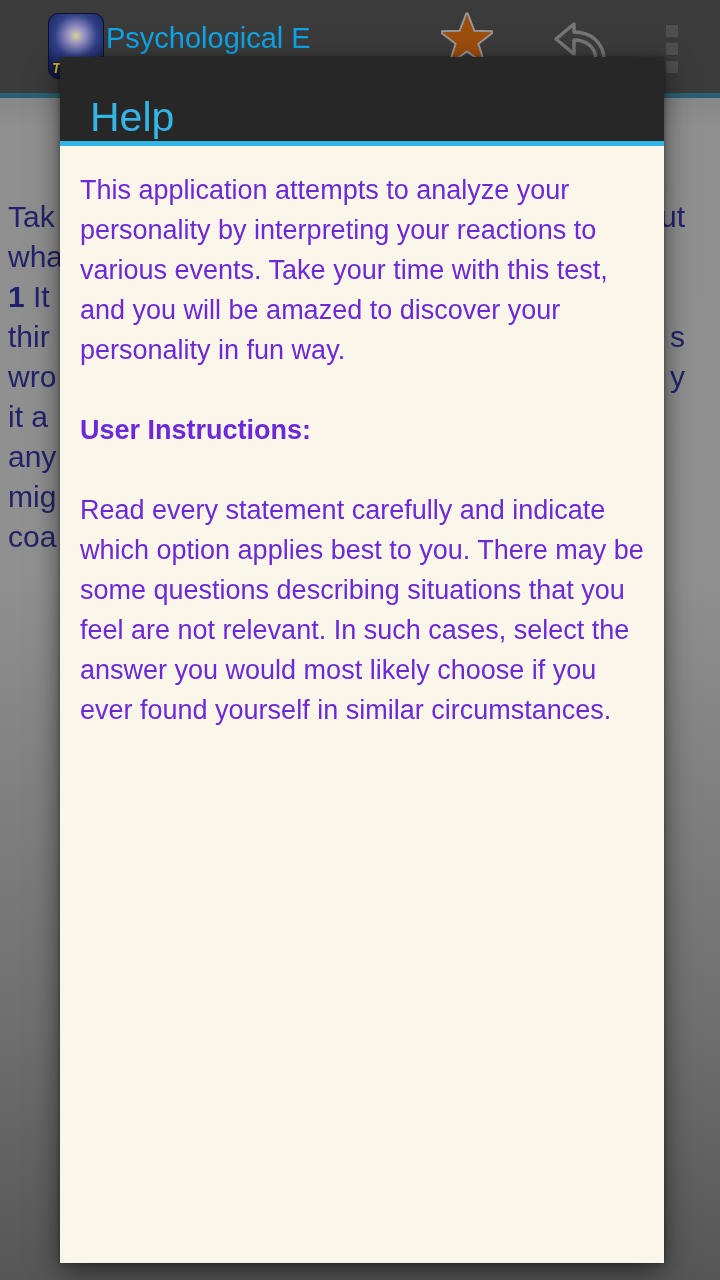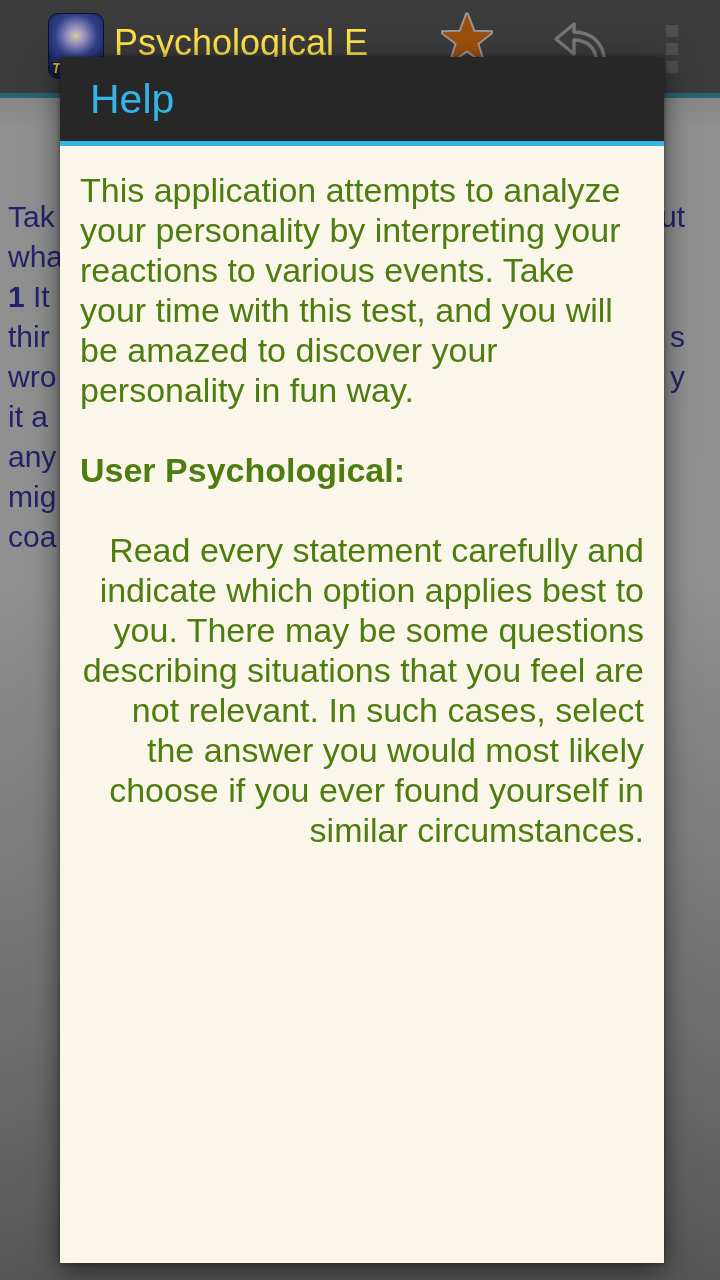--- a/index.html
+++ b/index.html
@@ -20,51 +20,51 @@
   .app-icon{
     position:absolute;left:48px;top:13px;width:54px;height:64px;border-radius:10px;
     background:radial-gradient(circle at 50% 34%, #d9d09b 0%, #9b96c5 16%, #31418a 42%, #17255c 70%, #0d1538 100%);
     border:1px solid #0b1230;overflow:hidden;
   }
   .app-icon-label{
     position:absolute;left:3px;bottom:2px;color:#e3bc1e;font-weight:bold;
     font-style:italic;font-size:14px;letter-spacing:1px;text-shadow:0 0 2px #000;
   }
   .app-title{
-    position:absolute;left:114px;top:22px;font-size:36px;color:#fde047;white-space:nowrap;
+    position:absolute;left:106px;top:22px;font-size:29px;color:#0ea5e9;white-space:nowrap;
   }
   .bar-btn{position:absolute;}
   .overflow-menu{position:absolute;left:666px;top:25px;display:flex;flex-direction:column;gap:6px;}
   .overflow-menu i{width:12px;height:12px;background:#4f4f4f;display:block;}
   
   .bg-text{position:absolute;left:0;top:0;width:720px;height:1280px;z-index:1;
     color:var(--bgtext);font-size:30px;}
   .bg-line{position:absolute;left:0;width:720px;height:40px;line-height:40px;}
   .bg-line .lft{position:absolute;left:8px;white-space:pre;}
   .bg-line .rgt{position:absolute;right:35px;}
   .b{font-weight:bold;}
   
   .dialog{
     position:absolute;left:60px;top:57px;width:604px;height:1206px;z-index:2;
     box-shadow:0 8px 26px rgba(0,0,0,0.55), 0 0 4px rgba(0,0,0,0.4);
     display:flex;flex-direction:column;
   }
   .dialog-header{
-    height:84px;background:var(--header-bg);display:flex;align-items:center;
+    height:84px;background:var(--header-bg);display:flex;align-items:flex-end;
     padding-left:30px;box-sizing:border-box;flex:0 0 auto;
   }
   .dialog-title{color:var(--accent);font-size:41px;}
   .dialog-divider{height:5px;background:var(--accent);flex:0 0 auto;}
   .dialog-body{
-    flex:1 1 auto;background:var(--dialog-bg);color:#4d7c0f;
-    font-size:34px;line-height:40px;padding:24px 20px 24px 20px;
+    flex:1 1 auto;background:var(--dialog-bg);color:#6d28d9;
+    font-size:27px;line-height:40px;padding:24px 20px 24px 20px;
     box-sizing:border-box;overflow:hidden;
   }
   .dialog-body p{margin:0 0 40px 0;}
-  .dialog-body p.tight{margin:0;text-align:right;}
+  .dialog-body p.tight{margin:0;}
 </style>
 </head>
 <body>
 
 <div class="screen">
 
   <div class="action-bar">
     <div class="app-icon">
       <span class="app-icon-label">TE</span>
     </div>
@@ -124,18 +124,18 @@
     </div>
   </div>
 
   <div class="dialog">
     <div class="dialog-header">
       <span class="dialog-title">Help</span>
     </div>
     <div class="dialog-divider"></div>
     <div class="dialog-body">
       <p>This application attempts to analyze your personality by interpreting your reactions to various events. Take your time with this test, and you will be amazed to discover your personality in fun way.</p>
-      <p class="b">User Psychological:</p>
+      <p class="b">User Instructions:</p>
       <p class="tight">Read every statement carefully and indicate which option applies best to you. There may be some questions describing situations that you feel are not relevant. In such cases, select the answer you would most likely choose if you ever found yourself in similar circumstances.</p>
     </div>
   </div>
 
 </div>
 
 </body></html>

